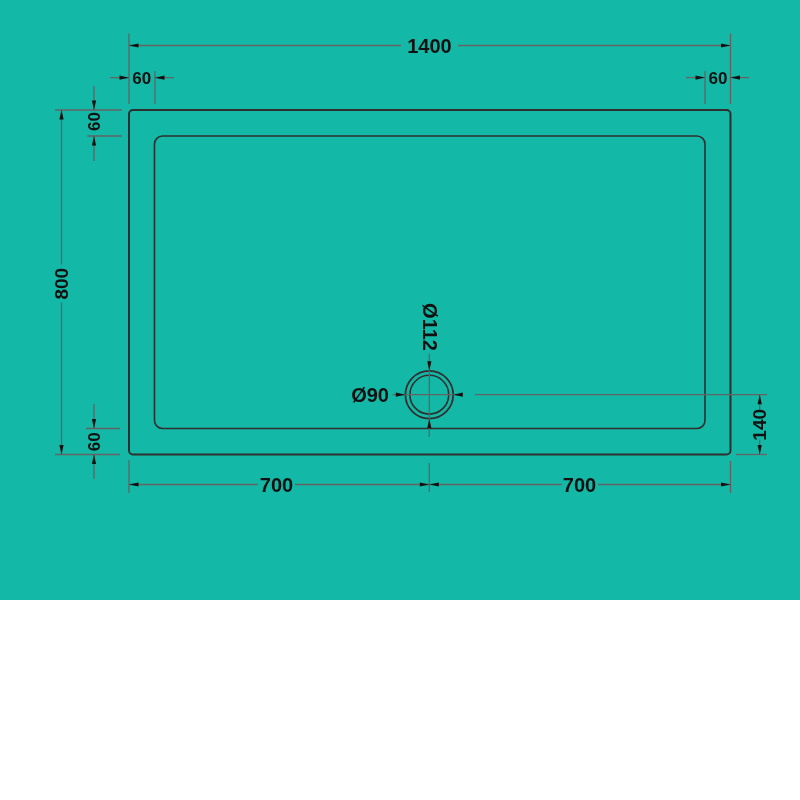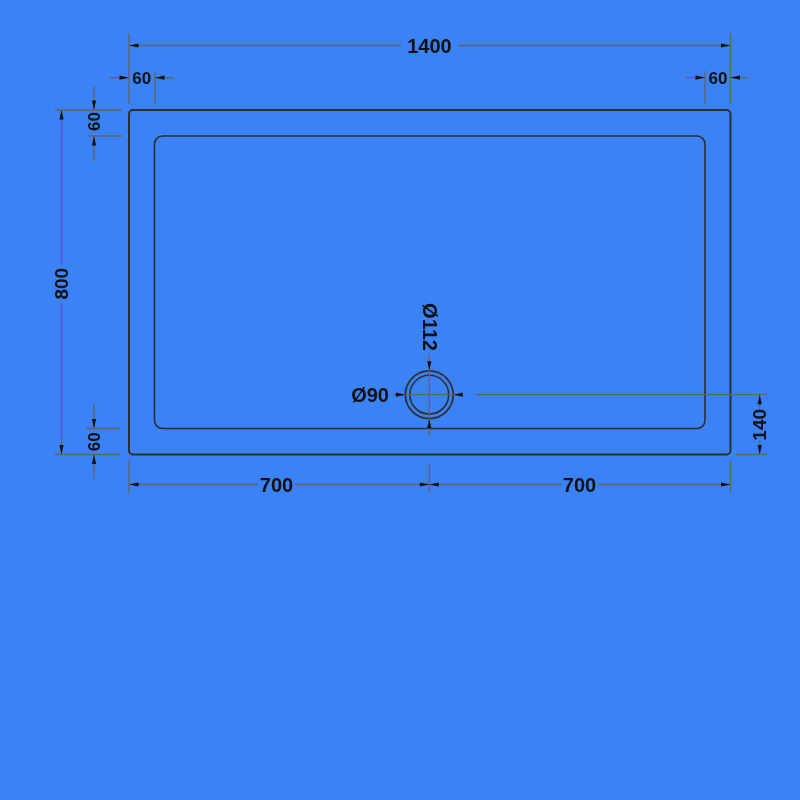--- a/index.html
+++ b/index.html
@@ -1,16 +1,16 @@
 <!DOCTYPE html>
 <html><head>
 <meta charset="utf-8">
 <style>
   html,body{margin:0;padding:0;background:#ffffff;}
-  .wrap{width:800px;height:800px;position:relative;background:#3b82f6;}
+  .wrap{width:800px;height:600px;position:relative;background:#14b8a6;}
   svg{display:block;transform:translateZ(0);}
   text{font-family:"Liberation Sans", sans-serif;font-weight:bold;fill:#111;}
 </style>
 </head>
 <body>
 <div class="wrap">
 <svg width="800" height="800" viewBox="0 0 800 800">
 
   <rect x="129" y="110" width="601.5" height="344.5" rx="4" fill="none" stroke="#2f2f2f" stroke-width="2"></rect>
 

